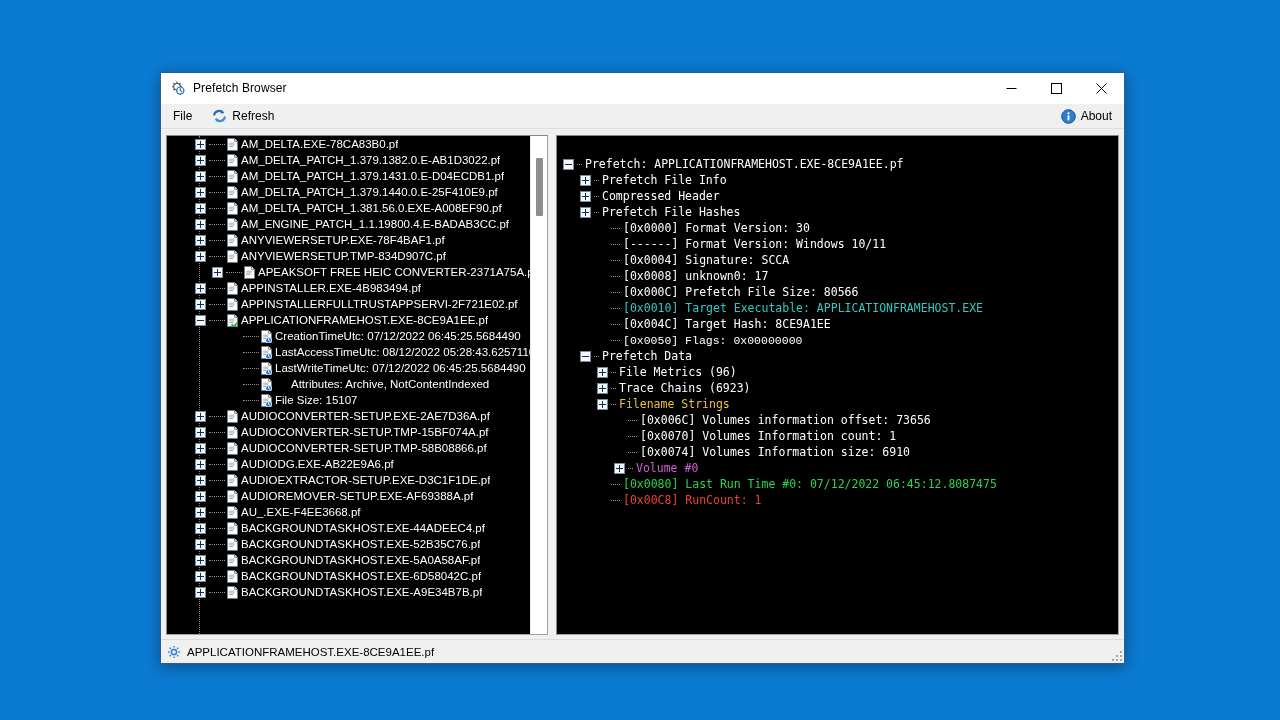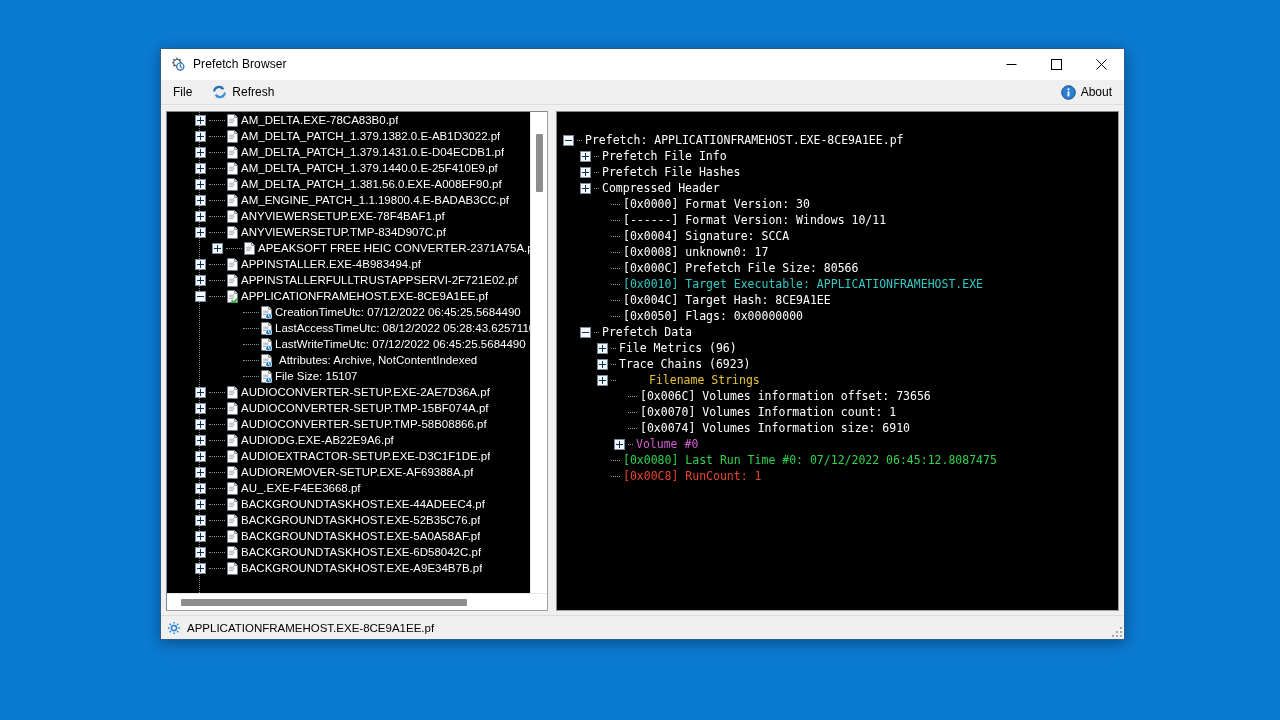--- a/index.html
+++ b/index.html
@@ -12,21 +12,21 @@
   }
   #desktop {
     position: relative;
     width: 1280px; height: 720px;
     background: #0b7ad1;
   }
 
   
   #window {
     position: absolute;
-    left: 160px; top: 48px;
+    left: 160px; top: 72px;
     width: 965px; height: 592px;
     background: #f0f0f0;
     border: 1px solid #2b5c92;
     box-shadow: 0 3px 14px rgba(0,0,0,0.35);
     display: flex;
     flex-direction: column;
   }
 
   
   #titlebar {
@@ -106,21 +106,20 @@
     min-height: 0;
   }
   .pane {
     border: 1px solid #a0a0a0;
     border-top-color: #828790;
     border-left-color: #828790;
     background: #7dd3fc;
     position: relative;
     overflow: hidden;
     display: flex;
-    flex-direction: column;
     text-align: center;
   }
   #left-pane {
     width: 382px;
     flex: none;
   }
   #right-pane { flex: 1; }
 
   
   .tree {
@@ -503,21 +502,21 @@
               <div class="lrow child" style="position: relative;">
                 <span style="width: 11px; flex: 0 0 auto; margin-right: 3px;"></span>
                 <span class="dotted"></span>
                 <svg width="11" height="13" viewBox="0 0 11 13">
                   <path d="M0.5 0.5h7l3 3v9h-10z" fill="#ffffff" stroke="#6f7b86" stroke-width="0.8"></path>
                   <path d="M7.5 0.5v3h3" fill="#dde6ee" stroke="#6f7b86" stroke-width="0.8"></path>
                   <path d="M2.2 5.2h5.4M2.2 6.9h5.4M2.2 8.6h4.2" stroke="#8a97a4" stroke-width="0.8"></path>
                   <circle cx="7.6" cy="10.2" r="3.0" fill="#2a7fd4" stroke="#ffffff" stroke-width="0.8"></circle>
                   <path d="M7.6 8.4v1.9l1.2 0.7" stroke="#ffffff" stroke-width="0.9" fill="none" stroke-linecap="round"></path>
                 </svg>
-                <span class="ltext" style="margin-left: 7px;">Attributes: Archive, NotContentIndexed</span>
+                <span class="ltext" style="margin-left: 19px;">Attributes: Archive, NotContentIndexed</span>
               </div>
               <div class="lrow child" style="position: relative;">
                 <span style="width: 11px; flex: 0 0 auto; margin-right: 3px;"></span>
                 <span class="dotted"></span>
                 <svg width="11" height="13" viewBox="0 0 11 13">
                   <path d="M0.5 0.5h7l3 3v9h-10z" fill="#ffffff" stroke="#6f7b86" stroke-width="0.8"></path>
                   <path d="M7.5 0.5v3h3" fill="#dde6ee" stroke="#6f7b86" stroke-width="0.8"></path>
                   <path d="M2.2 5.2h5.4M2.2 6.9h5.4M2.2 8.6h4.2" stroke="#8a97a4" stroke-width="0.8"></path>
                   <circle cx="7.6" cy="10.2" r="3.0" fill="#2a7fd4" stroke="#ffffff" stroke-width="0.8"></circle>
                   <path d="M7.6 8.4v1.9l1.2 0.7" stroke="#ffffff" stroke-width="0.9" fill="none" stroke-linecap="round"></path>
@@ -667,29 +666,29 @@
               <div class="rrow">
                 <span class="rindent" style="width: 17px;"></span>
                 <span class="expander plus"></span>
                 <span class="rdots" style="width: 5px;"></span>
                 <span class="rtext" style="color: rgb(255, 255, 255);">Prefetch File Info</span>
               </div>
               <div class="rrow">
                 <span class="rindent" style="width: 17px;"></span>
                 <span class="expander plus"></span>
                 <span class="rdots" style="width: 5px;"></span>
+                <span class="rtext" style="color: rgb(255, 255, 255);">Compressed Header</span>
+              </div>
+              <div class="rrow">
+                <span class="rindent" style="width: 17px;"></span>
+                <span class="expander plus"></span>
+                <span class="rdots" style="width: 5px;"></span>
                 <span class="rtext" style="color: rgb(255, 255, 255);">Prefetch File Hashes</span>
               </div>
               <div class="rrow">
-                <span class="rindent" style="width: 17px;"></span>
-                <span class="expander plus"></span>
-                <span class="rdots" style="width: 5px;"></span>
-                <span class="rtext" style="color: rgb(255, 255, 255);">Compressed Header</span>
-              </div>
-              <div class="rrow">
                 <span class="rindent" style="width: 34px;"></span>
                 <span style="width: 11px; flex: 0 0 auto; margin-right: 3px;"></span>
                 <span class="rdots" style="width: 9px;"></span>
                 <span class="rtext" style="color: rgb(255, 255, 255);">[0x0000] Format Version: 30</span>
               </div>
               <div class="rrow">
                 <span class="rindent" style="width: 34px;"></span>
                 <span style="width: 11px; flex: 0 0 auto; margin-right: 3px;"></span>
                 <span class="rdots" style="width: 9px;"></span>
                 <span class="rtext" style="color: rgb(255, 255, 255);">[------] Format Version: Windows 10/11</span>
@@ -721,21 +720,21 @@
               <div class="rrow">
                 <span class="rindent" style="width: 34px;"></span>
                 <span style="width: 11px; flex: 0 0 auto; margin-right: 3px;"></span>
                 <span class="rdots" style="width: 9px;"></span>
                 <span class="rtext" style="color: rgb(255, 255, 255);">[0x004C] Target Hash: 8CE9A1EE</span>
               </div>
               <div class="rrow">
                 <span class="rindent" style="width: 34px;"></span>
                 <span style="width: 11px; flex: 0 0 auto; margin-right: 3px;"></span>
                 <span class="rdots" style="width: 9px;"></span>
-                <span class="rtext" style="color: rgb(255, 255, 255);">[0x0050] Flags: 0x00000000</span>
+                <span class="rtext" style="color: rgb(255, 255, 255); font-family: Liberation Mono, monospace;">[0x0050] Flags: 0x00000000</span>
               </div>
               <div class="rrow">
                 <span class="rindent" style="width: 17px;"></span>
                 <span class="expander"></span>
                 <span class="rdots" style="width: 5px;"></span>
                 <span class="rtext" style="color: rgb(255, 255, 255);">Prefetch Data</span>
               </div>
               <div class="rrow">
                 <span class="rindent" style="width: 34px;"></span>
                 <span class="expander plus"></span>
@@ -745,21 +744,21 @@
               <div class="rrow">
                 <span class="rindent" style="width: 34px;"></span>
                 <span class="expander plus"></span>
                 <span class="rdots" style="width: 5px;"></span>
                 <span class="rtext" style="color: rgb(255, 255, 255);">Trace Chains  (6923)</span>
               </div>
               <div class="rrow">
                 <span class="rindent" style="width: 34px;"></span>
                 <span class="expander plus"></span>
                 <span class="rdots" style="width: 5px;"></span>
-                <span class="rtext" style="color: rgb(232, 194, 58); margin-left: 30px;">Filename Strings</span>
+                <span class="rtext" style="color: rgb(232, 194, 58);">Filename Strings</span>
               </div>
               <div class="rrow">
                 <span class="rindent" style="width: 51px;"></span>
                 <span style="width: 11px; flex: 0 0 auto; margin-right: 3px;"></span>
                 <span class="rdots" style="width: 9px;"></span>
                 <span class="rtext" style="color: rgb(255, 255, 255);">[0x006C] Volumes information offset: 73656</span>
               </div>
               <div class="rrow">
                 <span class="rindent" style="width: 51px;"></span>
                 <span style="width: 11px; flex: 0 0 auto; margin-right: 3px;"></span>

